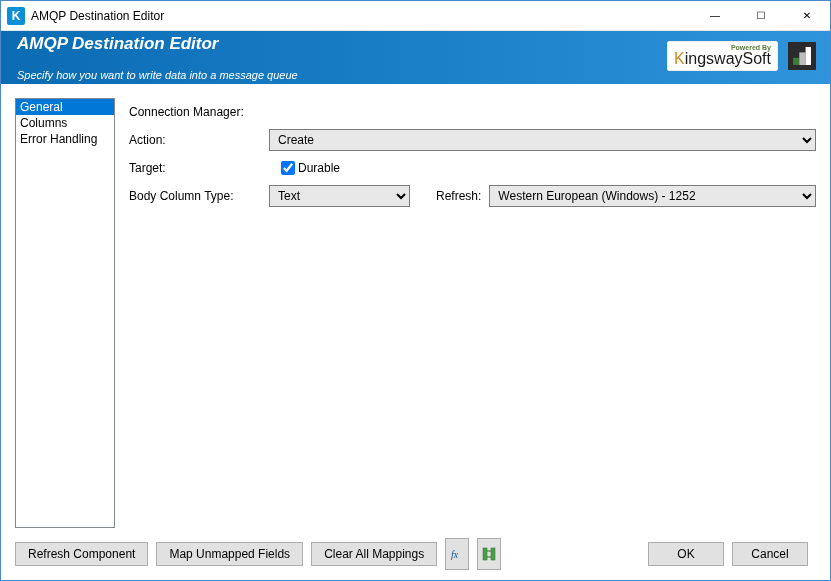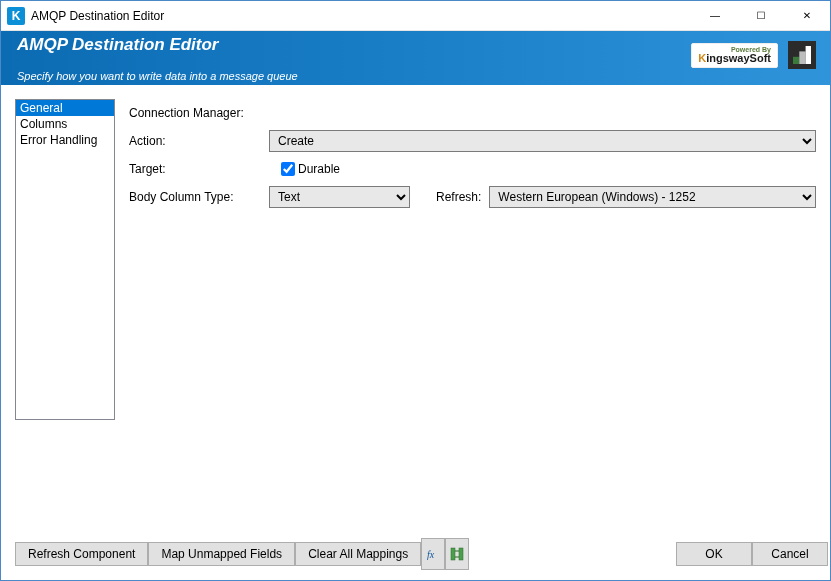--- a/index.html
+++ b/index.html
@@ -48,34 +48,34 @@
   .banner-text { display:flex; flex-direction:column; }
   .banner-title { font-size:17px; font-weight:bold; font-style:italic; }
   .banner-sub { font-size:11px; font-style:italic; margin-top:15px; }
   .banner-right { position:absolute; right:14px; top:10px; display:flex; align-items:center; gap:10px; }
   .ks-logo {
     background:#fff; border-radius:2px; padding:2px 6px 3px 6px;
     display:flex; flex-direction:column; line-height:1;
     border:1px solid #eee;
   }
   .ks-pb { color:#5a7a3a; font-size:7px; font-weight:bold; text-align:right; }
-  .ks-name { font-size:11px; font-weight:bold; }
+  .ks-name { font-size:16px; font-weight:normal; }
   .ks-k { color:#d08a1a; }
   .ks-rest { color:#1a1a1a; }
   .dark-logo {
     width:28px; height:28px; background:#2b2b2b;
     display:flex; align-items:center; justify-content:center;
   }
   .dark-logo svg { width:18px; height:18px; }
   
   .body-area {
     flex:1; display:flex; padding:14px 14px 10px 14px; gap:14px;
   }
   .navlist {
-    width:100px; height:321px;
+    width:100px; height:430px;
     border:1px solid #828790;
     background:#fff;
     overflow:auto;
   }
   .nav-item { padding:1px 4px; font-size:12px; cursor:default; }
   .nav-item.selected { background:#0078d7; color:#fff; }
   .form-area { flex:1; display:flex; flex-direction:column; }
   .form-row { display:flex; align-items:center; height:28px; }
   .form-label { width:140px; font-size:12px; }
   select, input[type=text] {
@@ -90,21 +90,21 @@
   .target-input { flex:1; background:#fff; }
   .chk-wrap { display:flex; align-items:center; margin-left:8px; gap:0; }
   .chk-wrap input { width:14px; height:14px; }
   .body-type { width:141px; background:#e8e8e8; }
   .enc-label { margin-left:26px; margin-right:8px; }
   .enc-select { flex:1; }
   
   .footer {
     height:42px;
     display:flex; align-items:center;
-    padding:0 2px 10px 14px; justify-content:center;
+    padding:0 22px 10px 14px; gap:8px;justify-content:center;
   }
   .btn {
     height:24px; padding:0 12px;
     background:#e1e1e1; border:1px solid #adadad;
     font:inherit; cursor:default;
     display:flex; align-items:center; justify-content:center;
   }
   .icon-btn {
     width:24px; height:32px; padding:0;
     background:#e1e1e1; border:1px solid #adadad;

